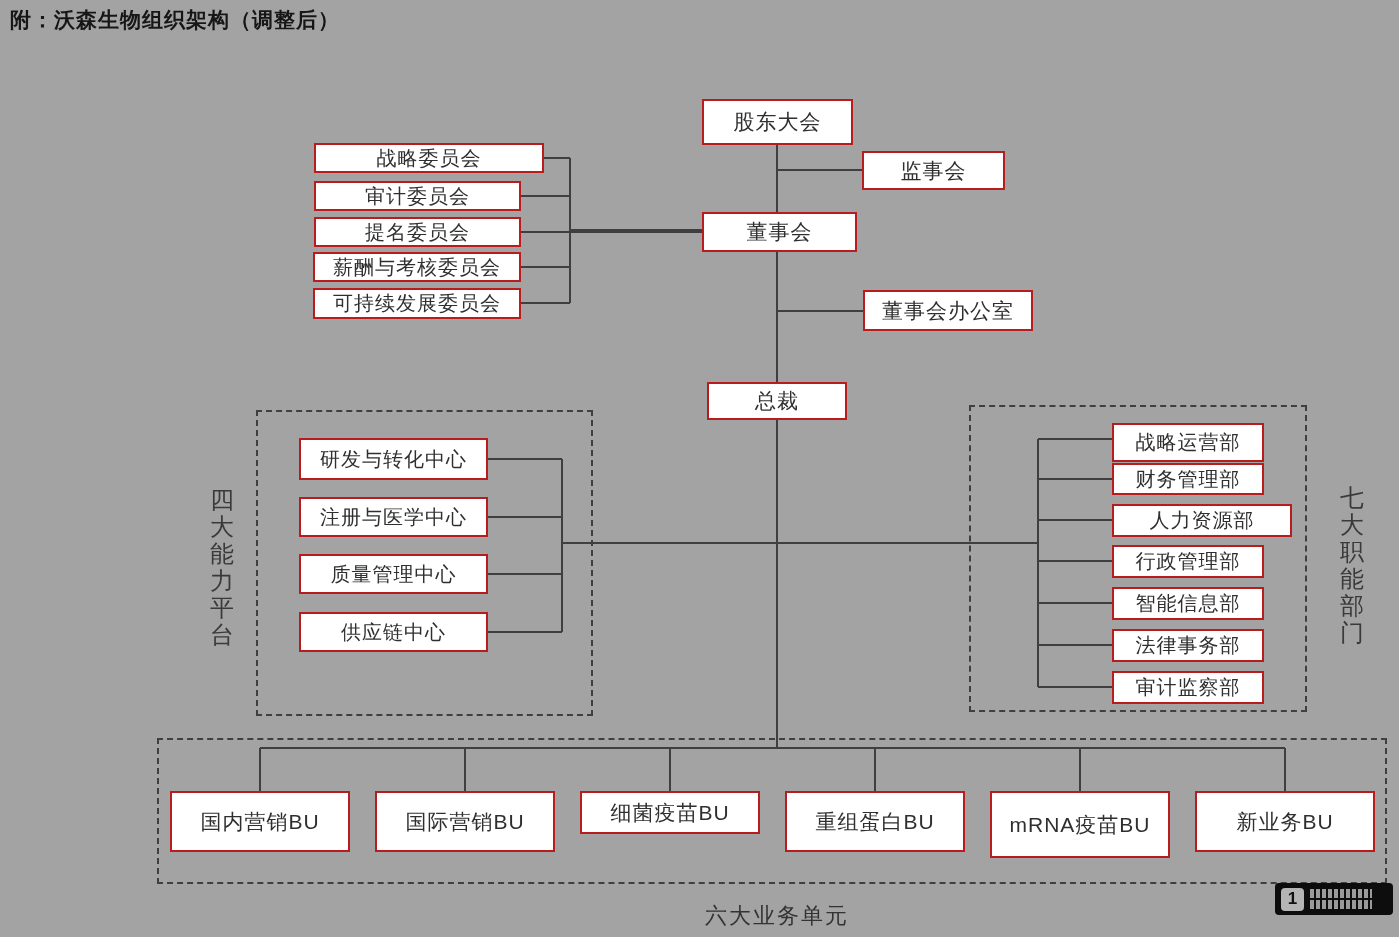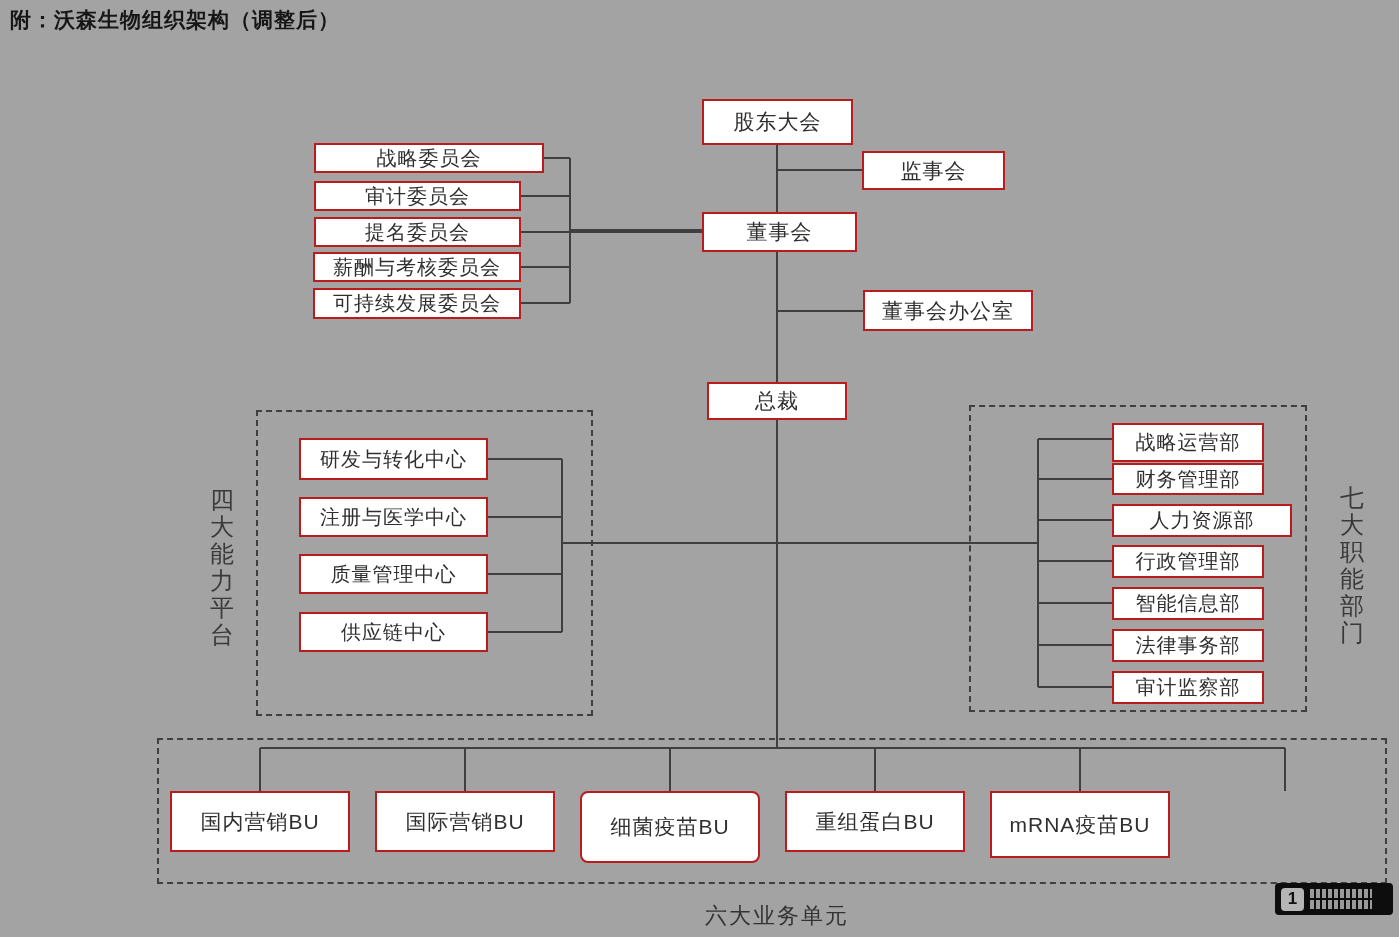--- a/index.html
+++ b/index.html
@@ -136,23 +136,24 @@
   <div class="box" style="left:1112px;top:463px;width:152px;height:32px;">财务管理部</div>
   <div class="box" style="left:1112px;top:504px;width:180px;height:33px;">人力资源部</div>
   <div class="box" style="left:1112px;top:545px;width:152px;height:33px;">行政管理部</div>
   <div class="box" style="left:1112px;top:587px;width:152px;height:33px;">智能信息部</div>
   <div class="box" style="left:1112px;top:629px;width:152px;height:33px;">法律事务部</div>
   <div class="box" style="left:1112px;top:671px;width:152px;height:33px;">审计监察部</div>
   <div class="v-label" style="left:1334px;top:484px;">七大职能部门</div>
 
   <div class="box big" style="left:170px;top:791px;width:180px;height:61px;">国内营销BU</div>
   <div class="box big" style="left:375px;top:791px;width:180px;height:61px;">国际营销BU</div>
-  <div class="box big" style="left:580px;top:791px;width:180px;height:72px;border-radius:8px;">细菌疫苗BU</div>
+  <div class="box big" style="left:580px;top:791px;width:180px;height:43px;">细菌疫苗BU</div>
   <div class="box big" style="left:785px;top:791px;width:180px;height:61px;">重组蛋白BU</div>
   <div class="box big" style="left:990px;top:791px;width:180px;height:67px;">mRNA疫苗BU</div>
+  <div class="box big" style="left:1195px;top:791px;width:180px;height:61px;">新业务BU</div>
   <div class="h-label" style="left:677px;top:901px;width:200px;">六大业务单元</div>
 
   <div class="watermark">
     <div class="wm-one">1</div>
     <div class="wm-noise">
       <span></span>
         <span></span>
     </div>
   </div>
 

